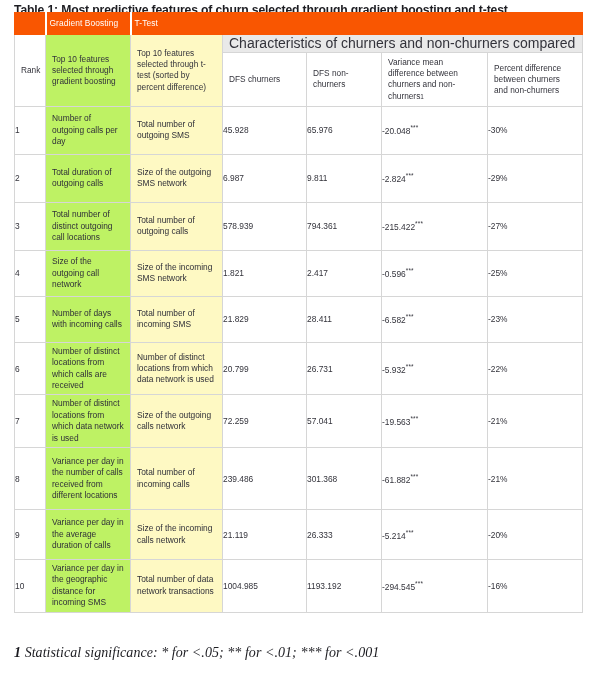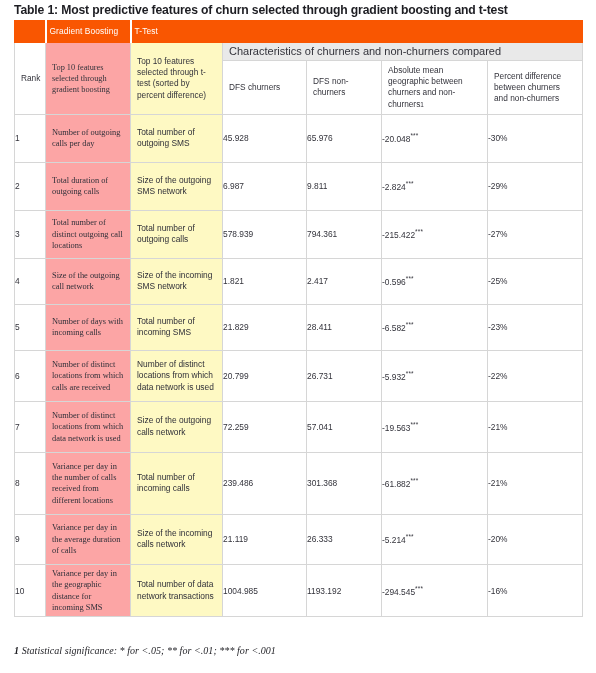--- a/index.html
+++ b/index.html
@@ -32,21 +32,21 @@
     font-weight: bold;
     letter-spacing: -0.15px;
     color: #1d1d22;
     line-height: 15px;
   }
 
   
   .table-wrap {
     position: absolute;
     left: 14px;
-    top: 20px;
+    top: 12px;
     width: 568px;
   }
 
   table.t1 {
     width: 568px;
     border-collapse: collapse;
     table-layout: fixed;
     font-size: 8.3px;
   }
 
@@ -78,21 +78,21 @@
     border-right: 1px solid #f95601 !important;
   }
   .hdr-orange .pad {
     padding: 1px 3px;
   }
 
   
   .hdr-gray {
     background: #e9e9e9;
     color: #33333b;
-    font-size: 11px;
+    font-size: 14px;
     height: 17px;
     line-height: 11px;
   }
   .hdr-gray .pad {
     padding: 2px 6px;
   }
 
   
   .hdr-sub {
     font-size: 8.3px;
@@ -103,21 +103,21 @@
   .hdr-sub .pad {
     padding: 4px 6px;
   }
 
   .cell-rank-hdr {
     text-align: center;
     vertical-align: middle;
   }
 
   
-  .tint-blue  { background: #fca5a5; font-family: Liberation Serif, serif; }
+  .tint-blue  { background: #bef264; }
   .tint-peach { background: #fcead f; }
   .tint-peach { background: #fef9c3; }
 
   
   td.rank {
     text-align: center;
     font-size: 8.4px;
     color: #33333b;
   }
   td.feat {
@@ -145,21 +145,21 @@
   }
 
   
   .footnote {
     position: absolute;
     left: 14px;
     top: 645px;
     font-family: "Liberation Serif", serif;
     font-style: italic;
     font-weight: bold;
-    font-size: 10px;
+    font-size: 14px;
     color: #1d1d22;
     letter-spacing: 0.05px;
   }
   .footnote .body {
     font-weight: normal;
   }
 </style>
 </head>
 <body>
 
@@ -208,21 +208,21 @@
         </tr>
 
         <tr>
           <th class="hdr-sub">
             <div class="pad">DFS churners</div>
           </th>
           <th class="hdr-sub">
             <div class="pad">DFS non-churners</div>
           </th>
           <th class="hdr-sub">
-            <div class="pad"><span>Absolute mean geographic between churners and non-churners</span><sup>1</sup></div>
+            <div class="pad"><span>Variance mean difference between churners and non-churners</span><sup>1</sup></div>
           </th>
           <th class="hdr-sub">
             <div class="pad">Percent difference between churners and non-churners</div>
           </th>
         </tr>
       </thead>
 
       <tbody id="tbody">
           <tr style="height: 48px;">
             <td class="rank">

